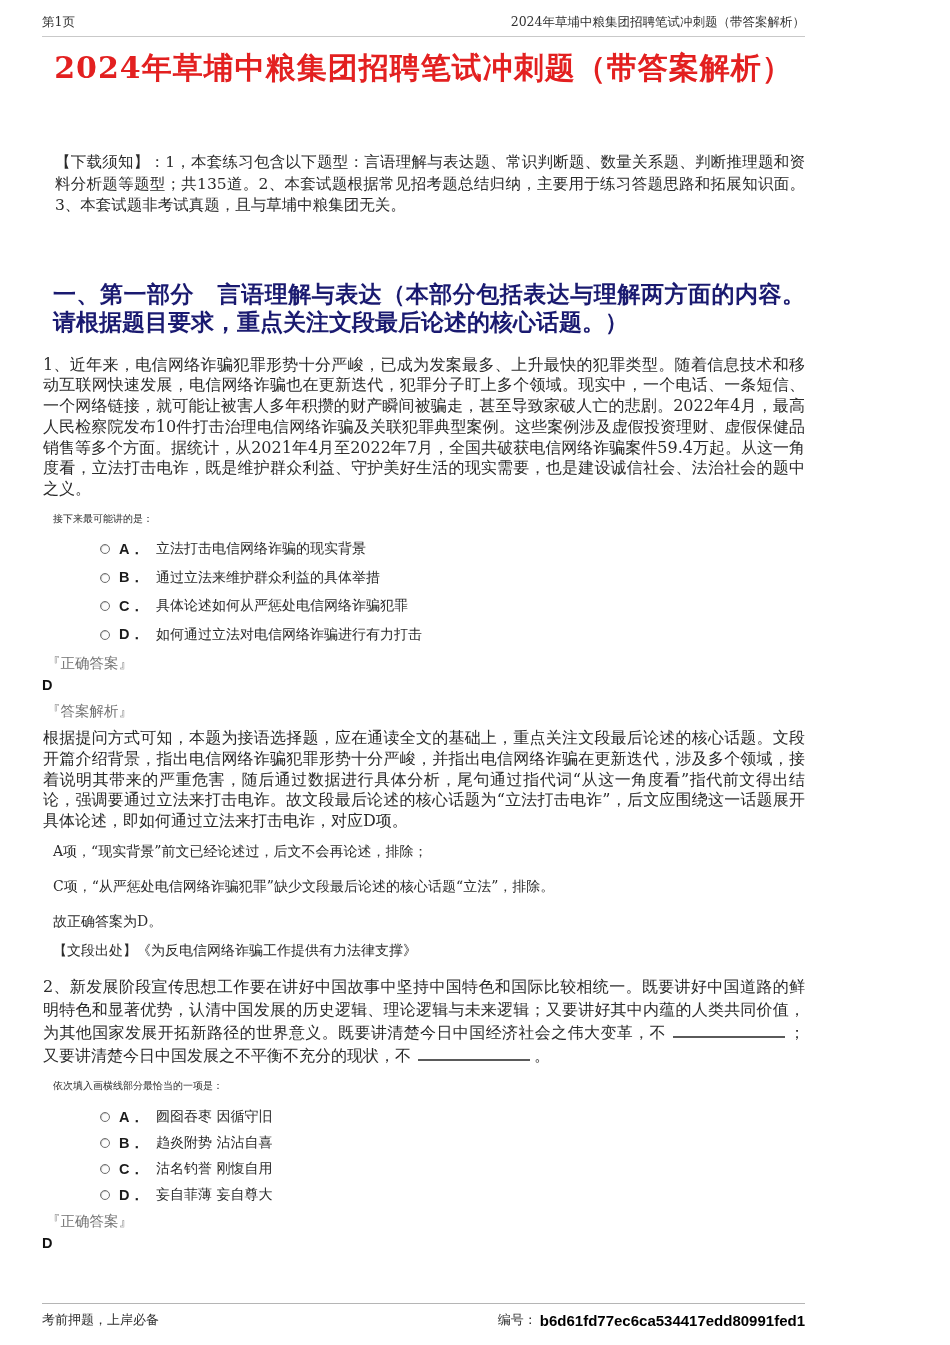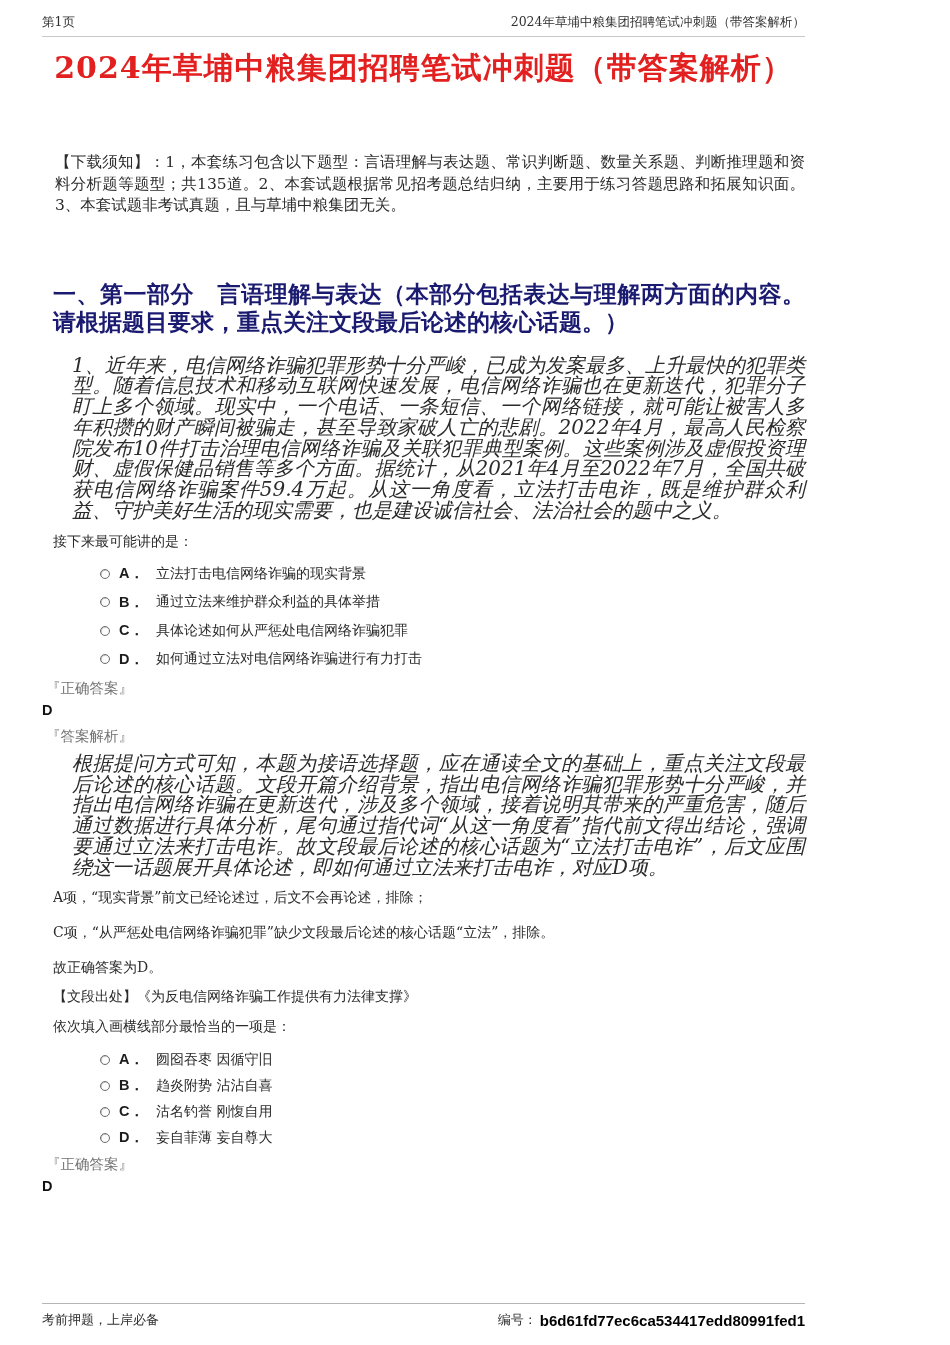--- a/index.html
+++ b/index.html
@@ -49,31 +49,30 @@
   .section-heading {
     margin: 63px 42px 0 53px;
     font-size: 23px;
     line-height: 28px;
     font-weight: bold;
     color: #1a1a70;
     text-align: justify;
   }
   
   .q-text {
-    margin: 19px 42px 0 72px;
-    font-size: 20px;
+    margin: 19px 42px 0 43px;
+    font-size: 16px;
     line-height: 20.8px;
     text-align: justify;
     color: #2b2b2b;
-    font-style: italic;
   }
   .q-text.q2 { line-height: 23px; margin-top: 15px; }
   .q-prompt {
     margin: 12px 42px 0 53px;
-    font-size: 14px;
+    font-size: 10px;
     color: #2b2b2b;
   }
   
   .options { margin: 13px 0 0 100px; }
   .options.tight { margin-top: 14px; }
   .option {
     display: flex;
     align-items: center;
     height: 20px;
     margin-bottom: 8.5px;
@@ -198,20 +197,21 @@
   <p class="ans-label">『正确答案』</p>
   <p class="ans-value">D</p>
   <p class="ans-label">『答案解析』</p>
 
   <p class="q-text analysis">根据提问方式可知，本题为接语选择题，应在通读全文的基础上，重点关注文段最后论述的核心话题。文段开篇介绍背景，指出电信网络诈骗犯罪形势十分严峻，并指出电信网络诈骗在更新迭代，涉及多个领域，接着说明其带来的严重危害，随后通过数据进行具体分析，尾句通过指代词“从这一角度看”指代前文得出结论，强调要通过立法来打击电诈。故文段最后论述的核心话题为“立法打击电诈”，后文应围绕这一话题展开具体论述，即如何通过立法来打击电诈，对应D项。</p>
   <p class="point first">A项，“现实背景”前文已经论述过，后文不会再论述，排除；</p>
   <p class="point">C项，“从严惩处电信网络诈骗犯罪”缺少文段最后论述的核心话题“立法”，排除。</p>
   <p class="point">故正确答案为D。</p>
   <p class="point source">【文段出处】《为反电信网络诈骗工作提供有力法律支撑》</p>
 
+  <p class="q-text q2"><span>2、新发展阶段宣传思想工作要在讲好中国故事中坚持中国特色和国际比较相统一。既要讲好中国道路的鲜明特色和显著优势，认清中国发展的历史逻辑、理论逻辑与未来逻辑；又要讲好其中内蕴的人类共同价值，为其他国家发展开拓新路径的世界意义。既要讲清楚今日中国经济社会之伟大变革，不</span><span class="blank"></span><span>；又要讲清楚今日中国发展之不平衡不充分的现状，不</span><span class="blank"></span><span>。</span></p>
 
   <p class="q-prompt">依次填入画横线部分最恰当的一项是：</p>
 
   <div class="options tight">
     <div class="option">
       <span class="radio"></span>
       <span class="opt-letter">A．</span>
       <span class="opt-text">囫囵吞枣 因循守旧</span>
     </div>
     <div class="option">

